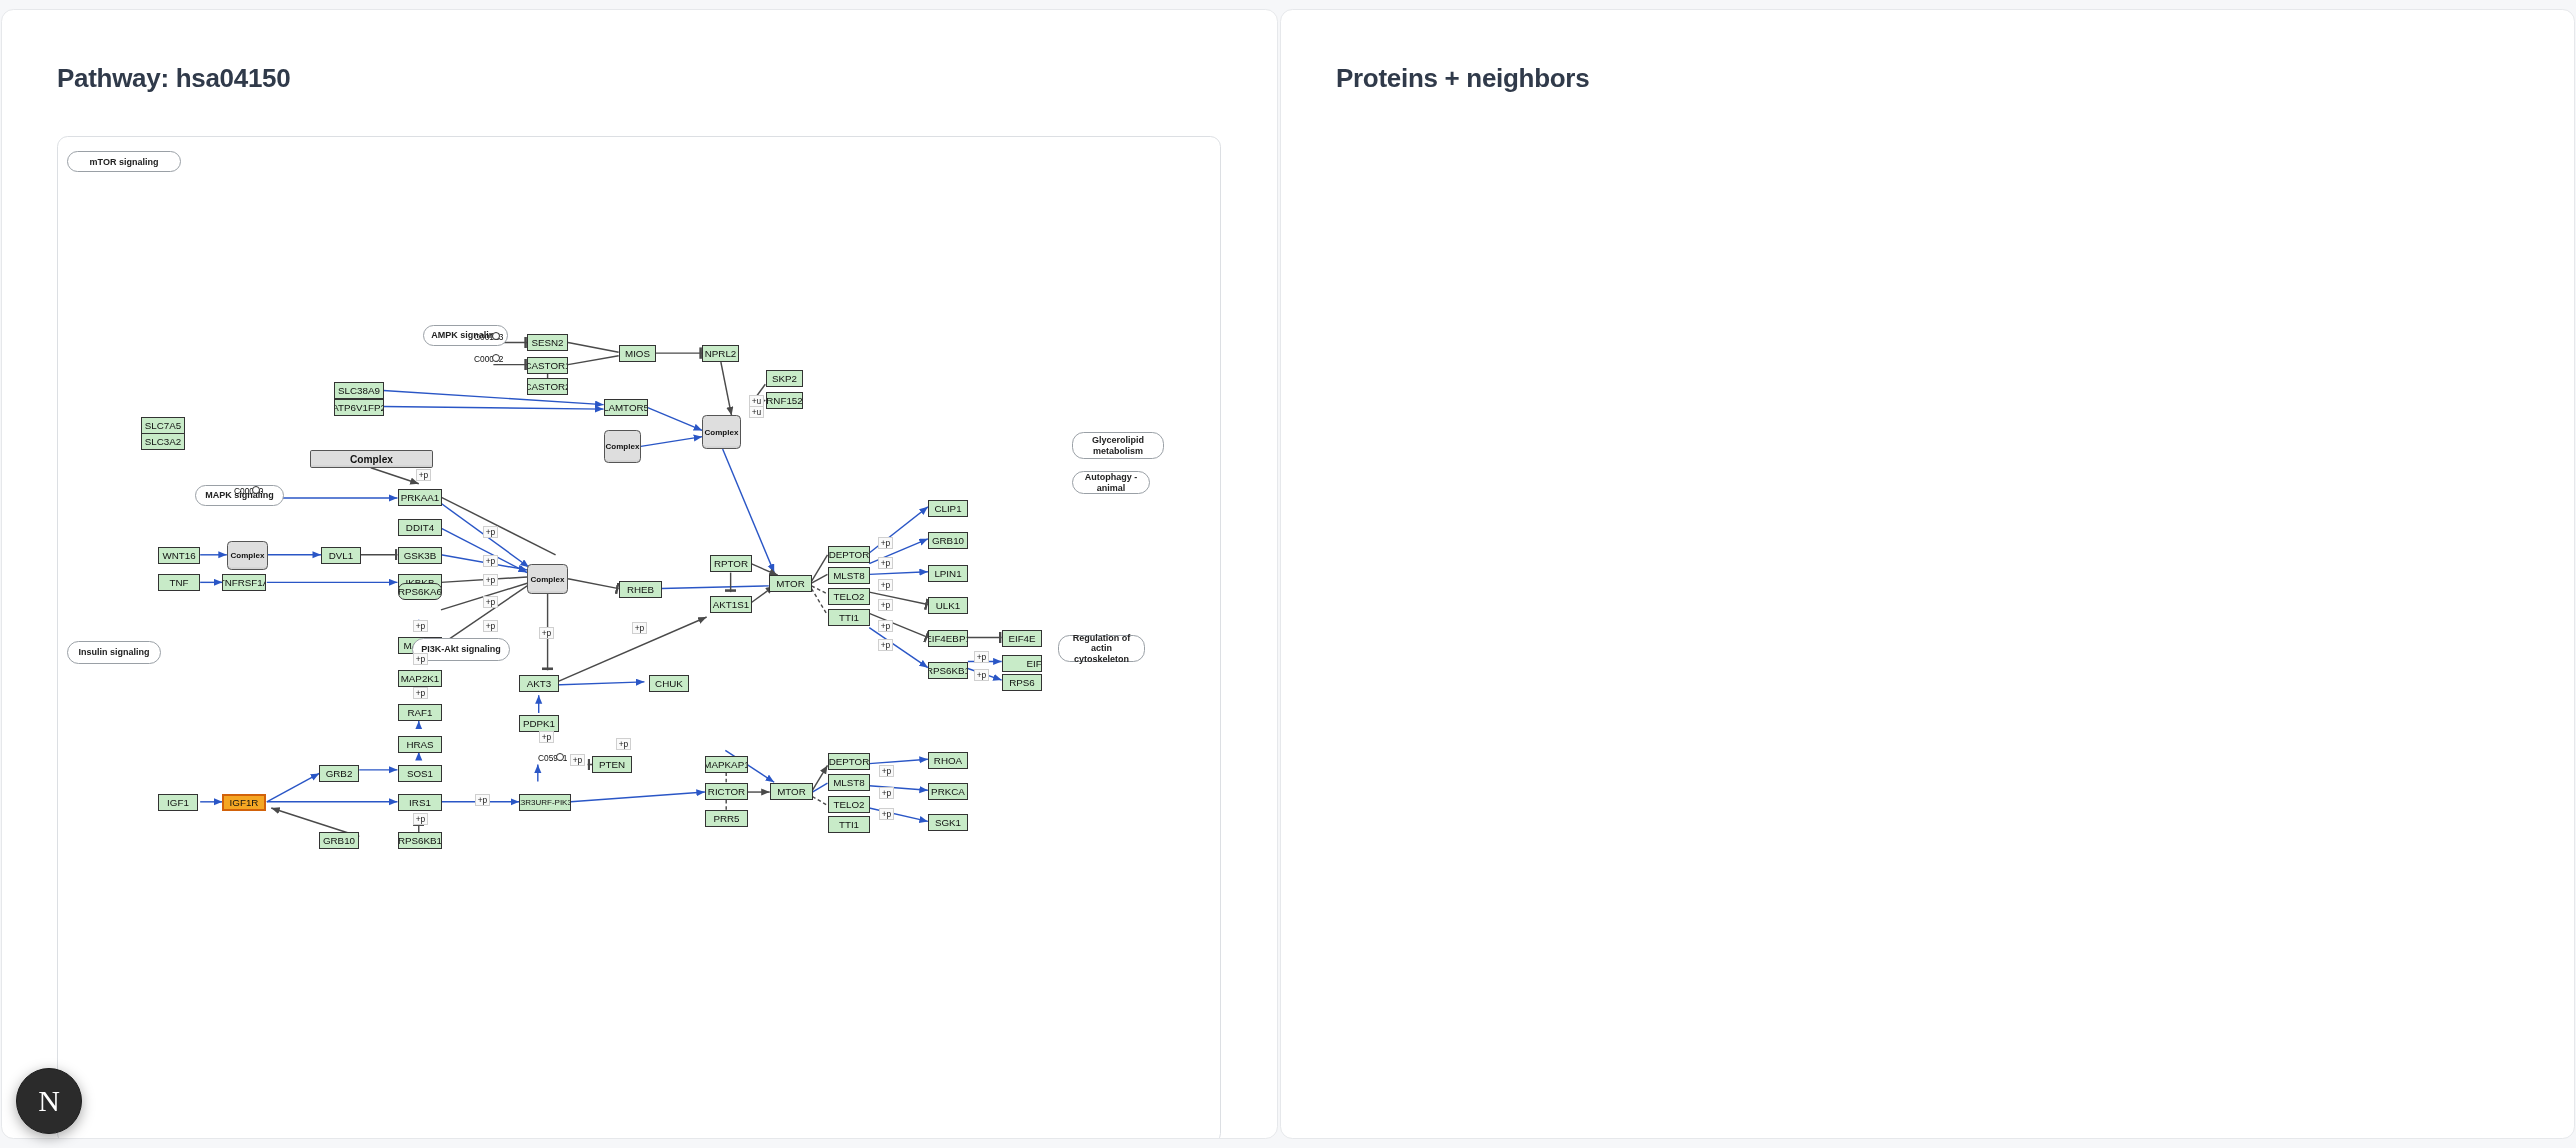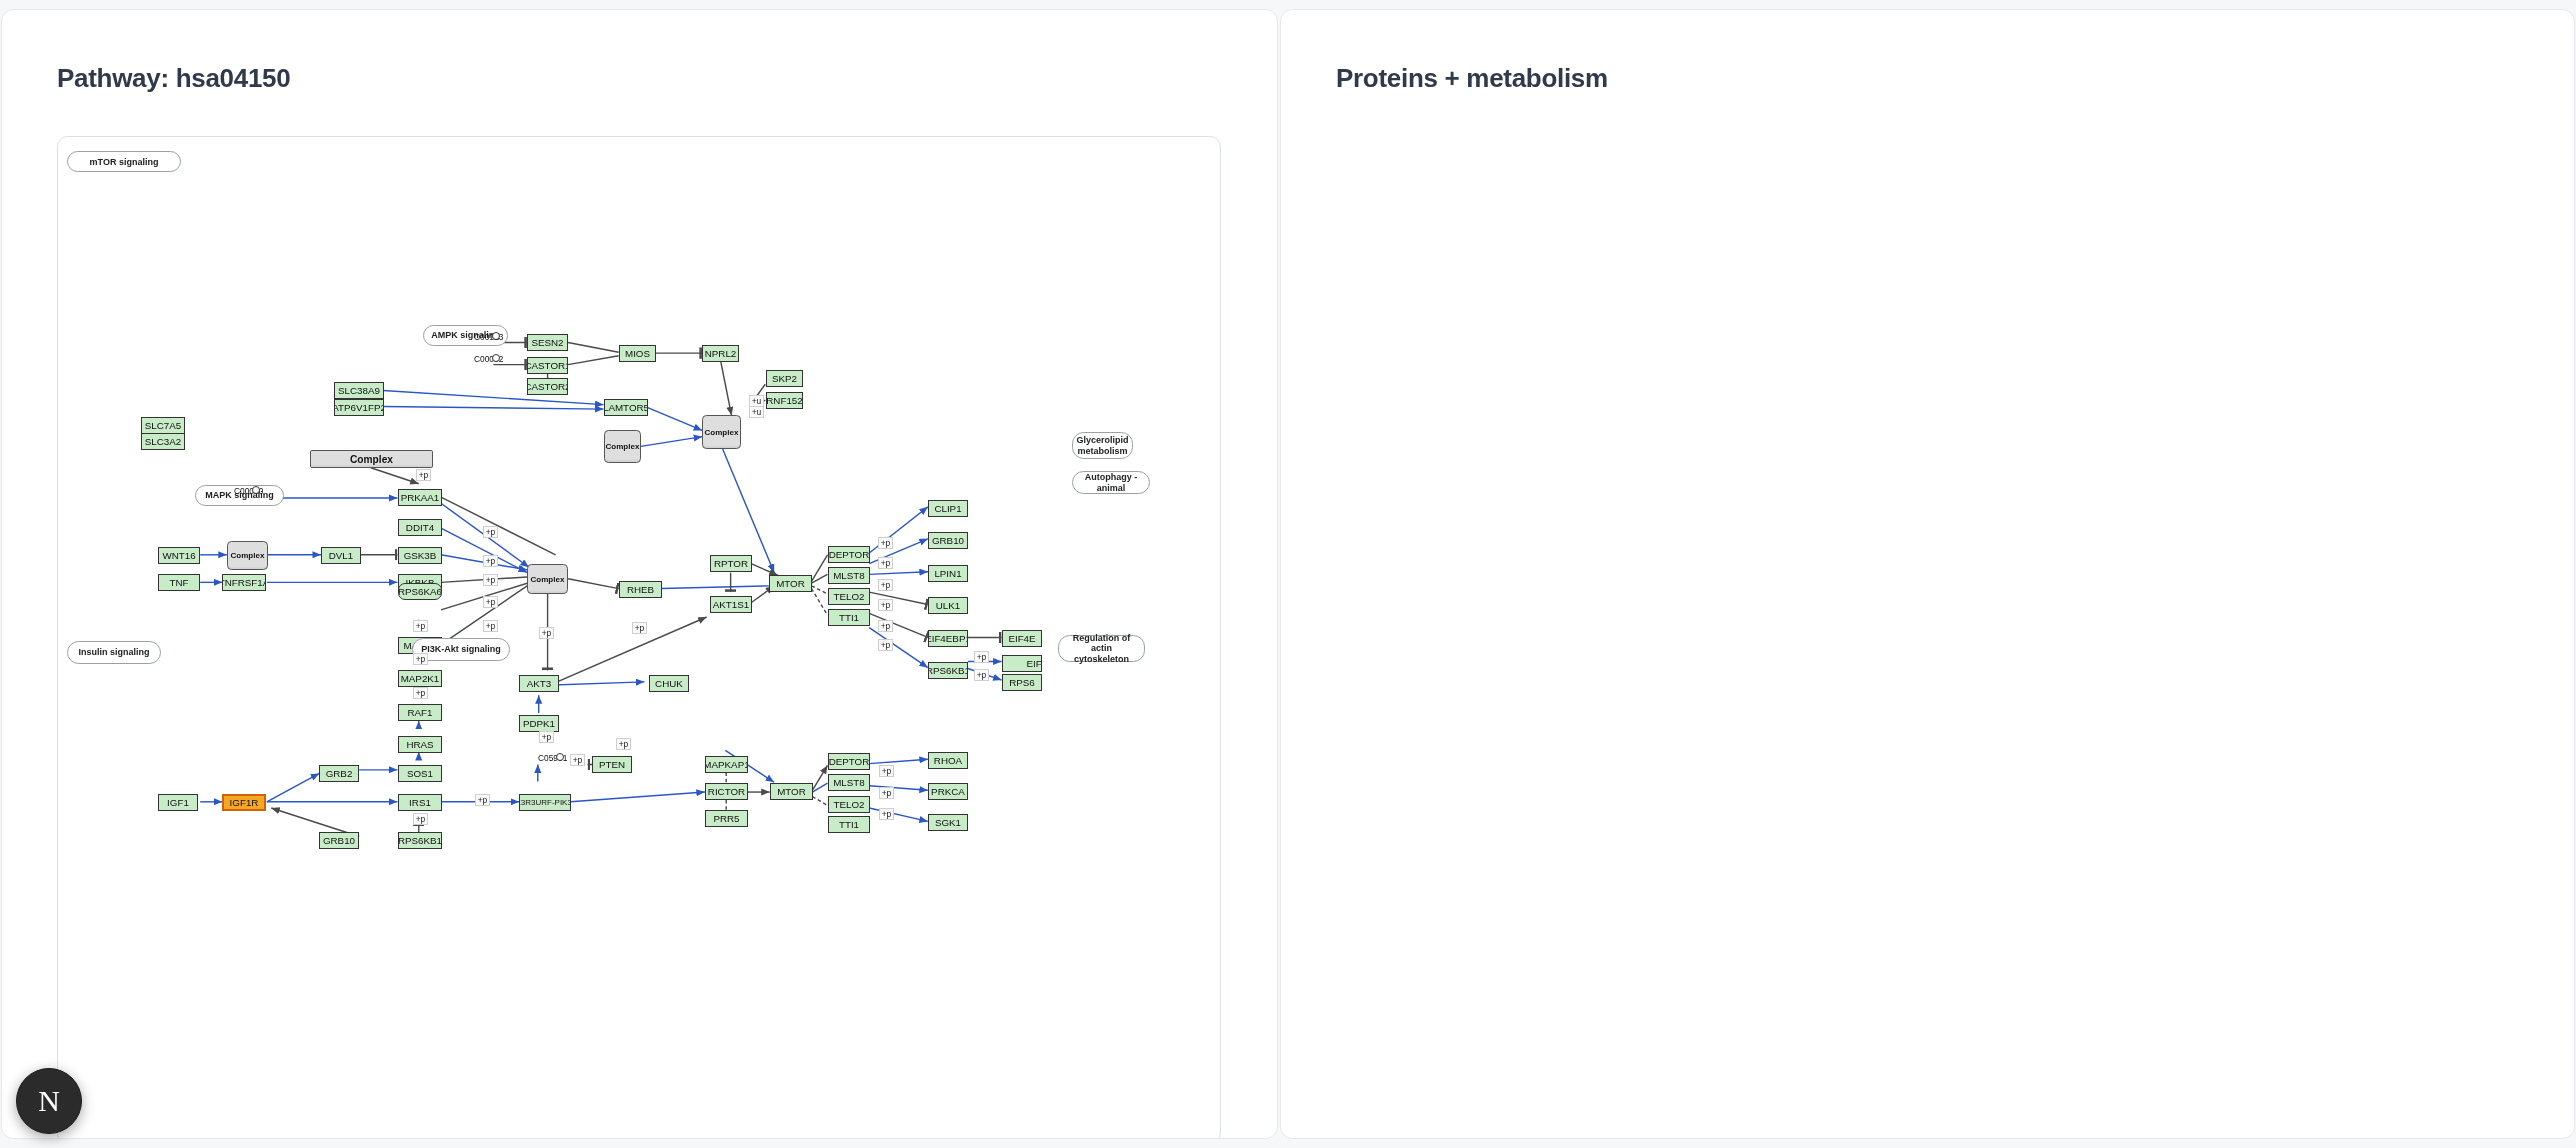--- a/index.html
+++ b/index.html
@@ -302,21 +302,21 @@
           <div class="complex flat" style="left: 252px; top: 313px; width: 123px; height: 18px;">Complex</div>
           <div class="complex" style="left: 546px; top: 293px; width: 37px; height: 33px; font-size: 8px;">Complex</div>
           <div class="complex" style="left: 644px; top: 278px; width: 39px; height: 34px; font-size: 8px;">Complex</div>
           <div class="complex" style="left: 169px; top: 404px; width: 41px; height: 29px; font-size: 8px;">Complex</div>
           <div class="complex" style="left: 469px; top: 427px; width: 41px; height: 30px; font-size: 8px;">Complex</div>
           <div class="maplink" style="left: 9px; top: 14.2px; width: 114px; height: 21.3px;">mTOR signaling</div>
           <div class="maplink" style="left: 365px; top: 188px; width: 85px; height: 21.3px;">AMPK signaling</div>
           <div class="maplink" style="left: 137px; top: 348px; width: 89px; height: 21.3px;">MAPK signaling</div>
           <div class="maplink" style="left: 9px; top: 504px; width: 94px; height: 23px;">Insulin signaling</div>
           <div class="maplink" style="left: 354px; top: 501px; width: 98px; height: 23px;">PI3K-Akt signaling</div>
-          <div class="maplink" style="left: 1014px; top: 295px; width: 61px; height: 27px;">Glycerolipid metabolism</div>
+          <div class="maplink" style="left: 1014px; top: 295px; width: 92px; height: 27px;">Glycerolipid metabolism</div>
           <div class="maplink" style="left: 1014px; top: 334px; width: 78px; height: 23px;">Autophagy - animal</div>
           <div class="maplink" style="left: 1000px; top: 498px; width: 87px; height: 27px;">Regulation of actin cytoskeleton</div>
           <div class="pmod" style="left: 358px; top: 332px;">+p</div>
           <div class="pmod" style="left: 425px; top: 389px;">+p</div>
           <div class="pmod" style="left: 425px; top: 418px;">+p</div>
           <div class="pmod" style="left: 425px; top: 437px;">+p</div>
           <div class="pmod" style="left: 425px; top: 459px;">+p</div>
           <div class="pmod" style="left: 425px; top: 483px;">+p</div>
           <div class="pmod" style="left: 355px; top: 483px;">+p</div>
           <div class="pmod" style="left: 355px; top: 516px;">+p</div>
@@ -347,19 +347,19 @@
           <div class="cpd-dot" style="left: 434px; top: 195px;"></div>
           <div class="cpd" style="left: 416px; top: 217px;">C00062</div>
           <div class="cpd-dot" style="left: 434px; top: 217px;"></div>
           <div class="cpd" style="left: 480px; top: 616px;">C05981</div>
           <div class="cpd-dot" style="left: 498px; top: 616px;"></div>
         </div>
     </div>
   </section>
 
   <section class="panel panel-right">
-    <h2 class="panel-title">Proteins + metabolism</h2>
+    <h2 class="panel-title">Proteins + neighbors</h2>
 
   </section>
 
   <div class="nx-badge">N</div>
 </div>
 
 
 </body></html>

